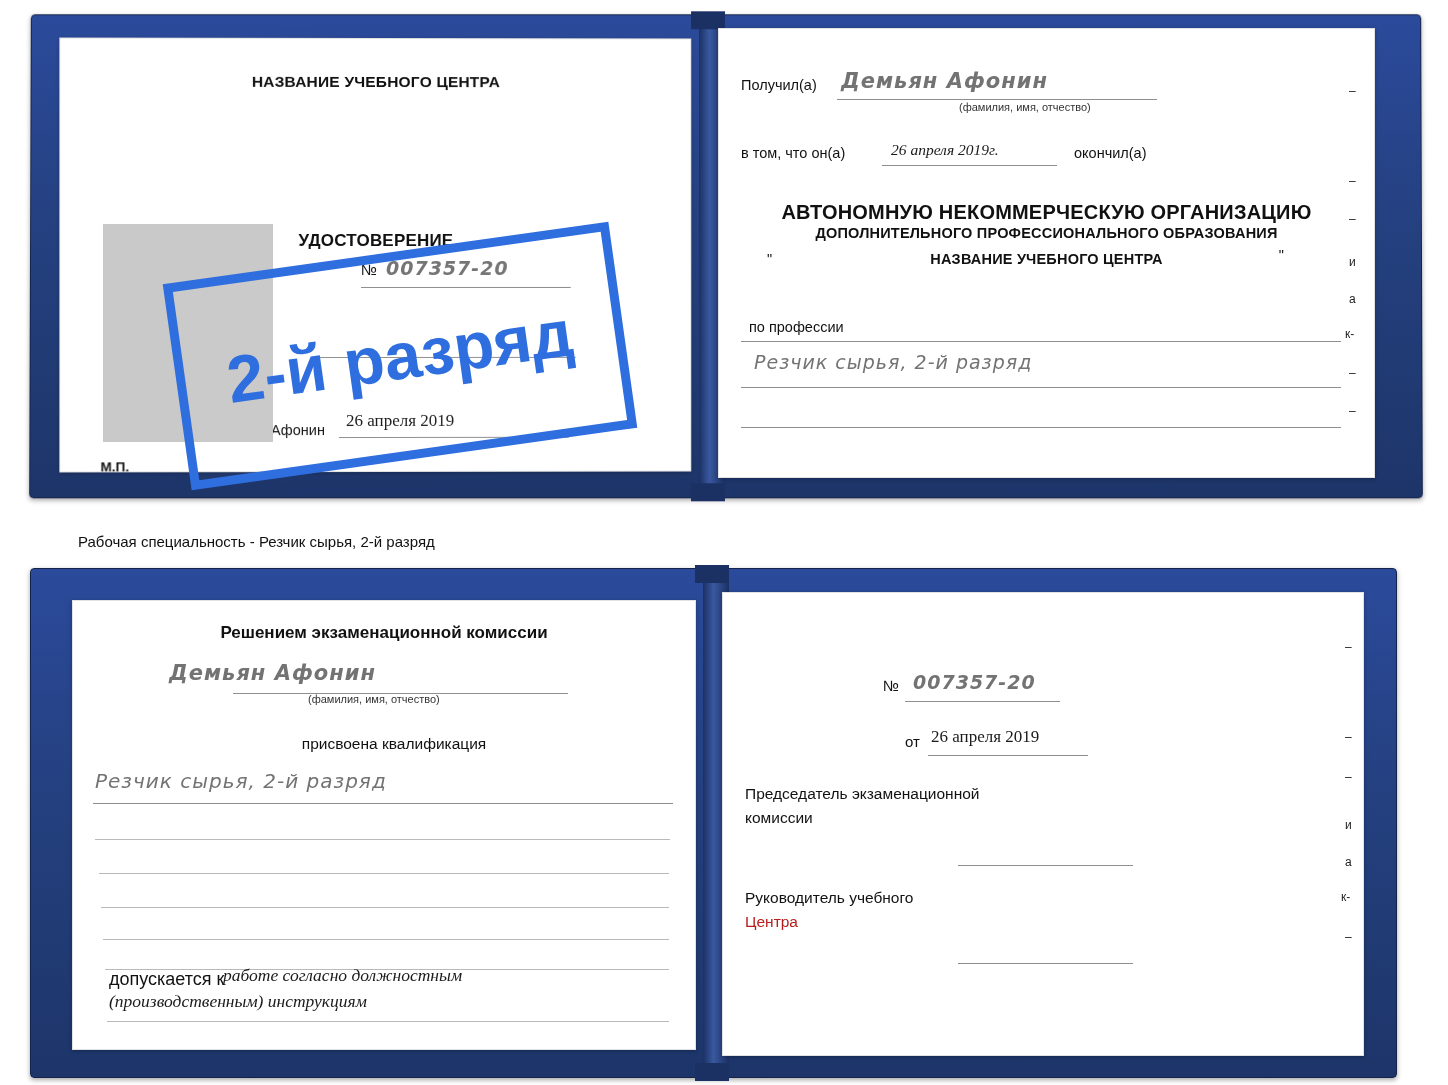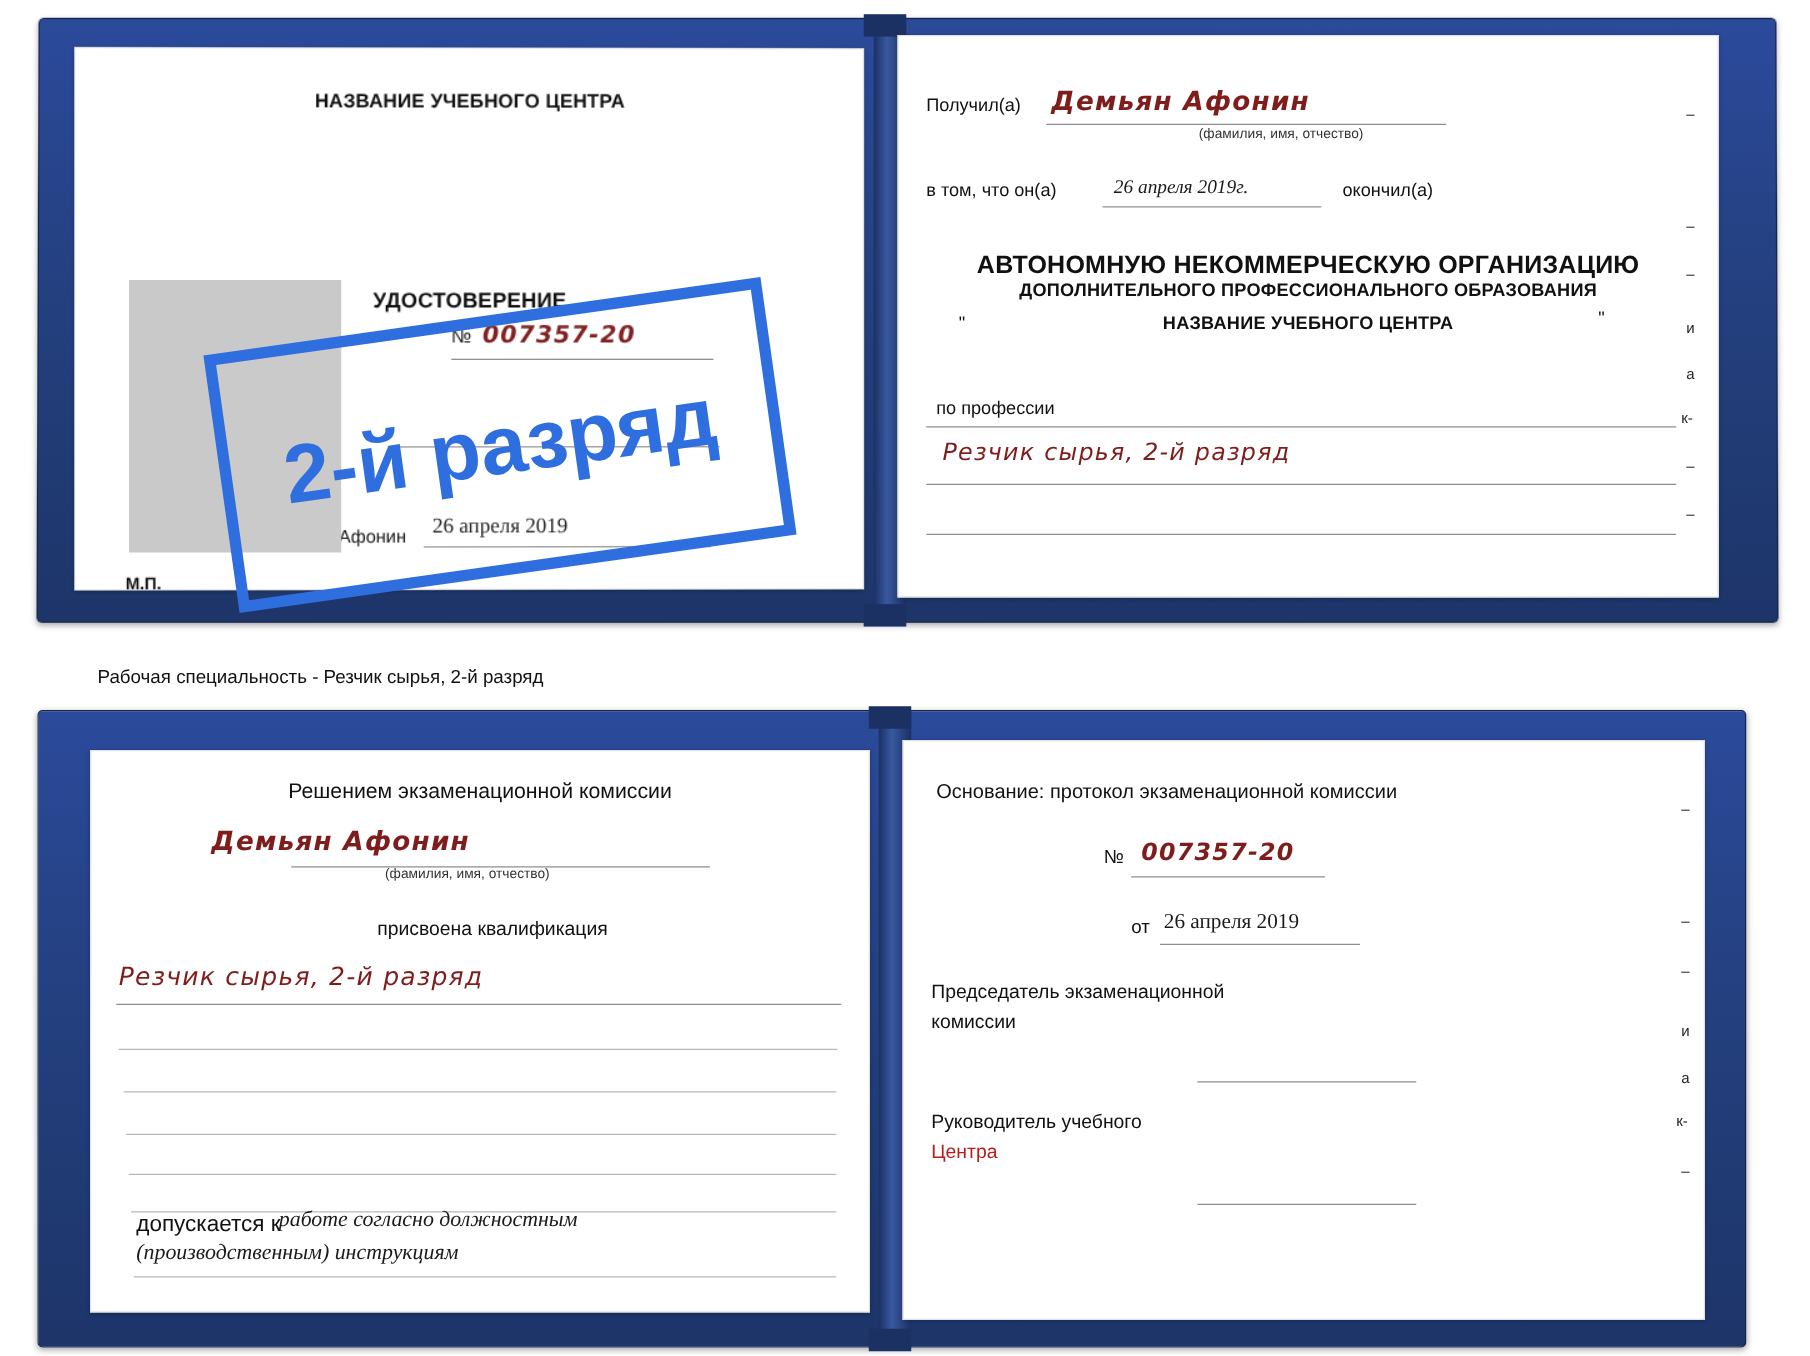--- a/index.html
+++ b/index.html
@@ -43,21 +43,21 @@
 
   .b-left{left:72px;top:600px;width:622px;height:448px;}
   .b-right{left:722px;top:592px;width:640px;height:462px;}
 
   
   .ttl{font-weight:bold;font-size:15.5px;color:#111;text-align:center;letter-spacing:.2px;}
   .lbl{font-size:14.5px;color:#111;}
   .small{font-size:11px;color:#333;}
   .hand{
     font-family:"DejaVu Sans", sans-serif;
-    color:#7f1d1d;font-style:italic;font-weight:bold;
+    color:#737373;font-style:italic;font-weight:bold;
     letter-spacing:1px;
   }
   .hand-dark{
     font-family:"Liberation Serif", serif;
     color:#1a1a1a;font-style:italic;
   }
   .line{border-bottom:1px solid #8e8e8e;height:0;}
   .tline{border-bottom:1px solid #b9b9b9;height:0;}
 
   
@@ -146,21 +146,21 @@
 
 <div class="caption">Рабочая специальность - Резчик сырья, 2-й разряд</div>
 
 <div class="cover bottom">
   <div class="spine" style="left:672px;"></div>
   <div class="notch" style="left:664px;top:-4px;"></div>
   <div class="notch" style="left:664px;bottom:-4px;"></div>
 </div>
 
 <div class="page b-left">
-  <div style="position:absolute;left:0;right:0;top:22px;text-align:center;font-size:17px;color:#111;">Решением экзаменационной комиссии</div>
+  <div style="position:absolute;left:0;right:0;top:22px;text-align:center;font-size:17px;color:#111;font-weight:bold;">Решением экзаменационной комиссии</div>
 
   <div class="hand" style="position:absolute;left:96px;top:60px;font-size:21px;">Демьян Афонин</div>
   <div class="line" style="position:absolute;left:160px;top:92px;width:335px;"></div>
   <div class="small" style="position:absolute;left:235px;top:92px;">(фамилия, имя, отчество)</div>
 
   <div style="position:absolute;left:0;right:0;top:134px;text-align:center;font-size:15.5px;color:#111;padding-left:20px;">присвоена квалификация</div>
 
   <div class="hand" style="position:absolute;left:22px;top:168px;font-size:20px;font-weight:normal;">Резчик сырья, 2-й разряд</div>
   <div class="line" style="position:absolute;left:20px;top:202px;width:580px;"></div>
   <div class="tline" style="position:absolute;left:22px;top:238px;width:575px;"></div>
@@ -169,21 +169,20 @@
   <div class="tline" style="position:absolute;left:30px;top:338px;width:566px;"></div>
   <div class="tline" style="position:absolute;left:32px;top:368px;width:564px;"></div>
 
   <div style="position:absolute;left:36px;top:368px;font-size:18px;color:#111;">допускается к</div>
   <div class="hand-dark" style="position:absolute;left:150px;top:364px;font-size:17.5px;">работе согласно должностным</div>
   <div class="hand-dark" style="position:absolute;left:36px;top:390px;font-size:17.5px;">(производственным) инструкциям</div>
   <div class="tline" style="position:absolute;left:34px;top:420px;width:562px;"></div>
 </div>
 
 <div class="page b-right">
-  <div style="position:absolute;left:26px;top:32px;font-size:16px;color:#111;">Основание: протокол экзаменационной комиссии</div>
 
   <div style="position:absolute;left:160px;top:84px;font-size:15px;color:#111;">№</div>
   <div class="hand" style="position:absolute;left:190px;top:78px;font-size:19px;">007357-20</div>
   <div class="line" style="position:absolute;left:182px;top:108px;width:155px;"></div>
 
   <div style="position:absolute;left:182px;top:140px;font-size:15px;color:#111;">от</div>
   <div class="hand-dark" style="position:absolute;left:208px;top:134px;font-size:17px;font-style:normal;">26 апреля 2019</div>
   <div class="line" style="position:absolute;left:205px;top:162px;width:160px;"></div>
 
   <div style="position:absolute;left:22px;top:192px;font-size:15.5px;color:#111;">Председатель экзаменационной</div>

